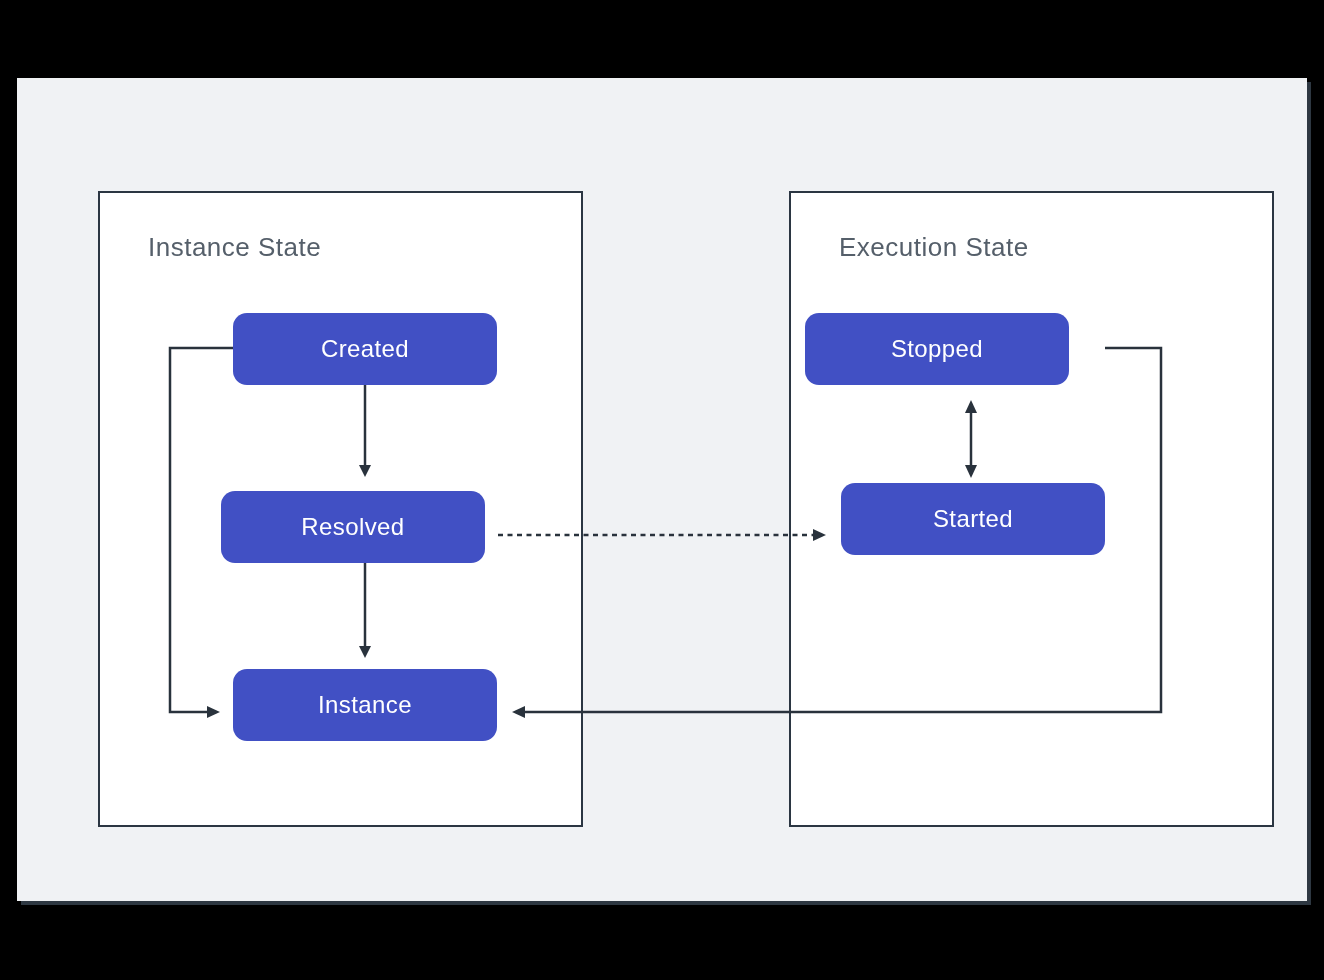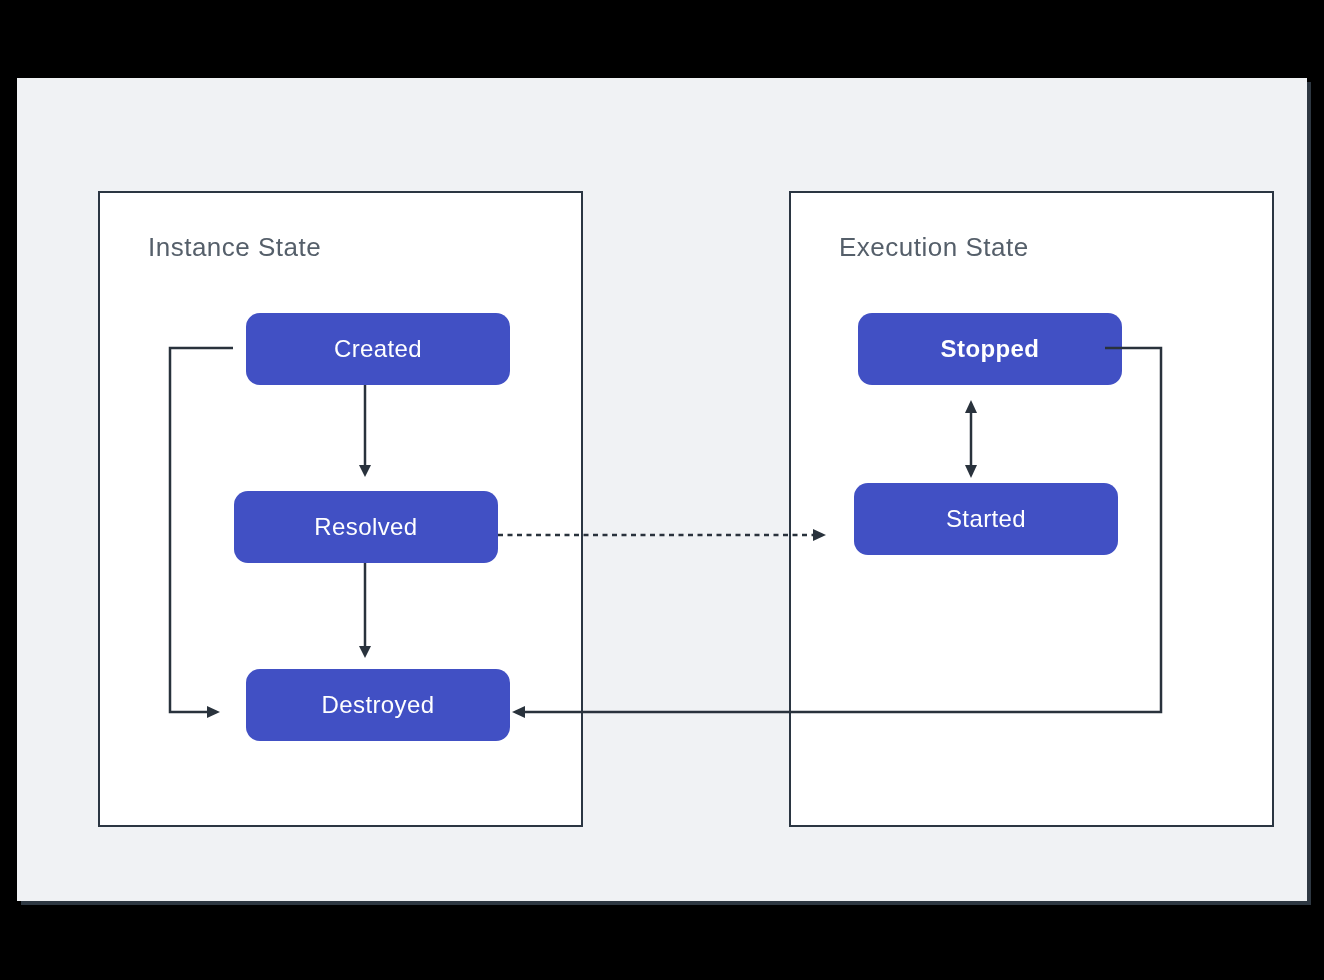--- a/index.html
+++ b/index.html
@@ -50,26 +50,25 @@
     height: 72px;
     background: var(--node-fill, #4150c4);
     border-radius: 14px;
     color: var(--node-text, #ffffff);
     font-size: 24px;
     letter-spacing: 0.4px;
     display: flex;
     align-items: center;
     justify-content: center;
     z-index: 2;
-    margin-left: 13px;
   }
   .node.created   { left: 216px; top: 235px; }
   .node.resolved  { left: 204px; top: 413px; }
   .node.destroyed { left: 216px; top: 591px; }
-  .node.stopped   { left: 828px; top: 235px; font-weight: bold; }
+  .node.stopped   { left: 788px; top: 235px; }
   .node.started   { left: 824px; top: 405px; }
   svg.edge-layer {
     position: absolute;
     left: 0; top: 0;
     width: 1290px;
     height: 823px;
     z-index: 3;
     pointer-events: none;
   }
   .edge {
@@ -89,21 +88,21 @@
     <div class="state-box instance">
       <div class="box-title">Instance State</div>
     </div>
 
     <div class="state-box execution">
       <div class="box-title">Execution State</div>
     </div>
 
     <div class="node created">Created</div>
     <div class="node resolved">Resolved</div>
-    <div class="node destroyed">Destroyed</div>
+    <div class="node destroyed">Instance</div>
     <div class="node stopped">Stopped</div>
     <div class="node started">Started</div>
 
     <svg class="edge-layer" viewBox="0 0 1290 823">
 
       <path class="edge" d="M348 307 V387"></path>
       <path class="head" d="M342 387 H354 L348 399 Z"></path>
 
       <path class="edge" d="M348 485 V568"></path>
       <path class="head" d="M342 568 H354 L348 580 Z"></path>

